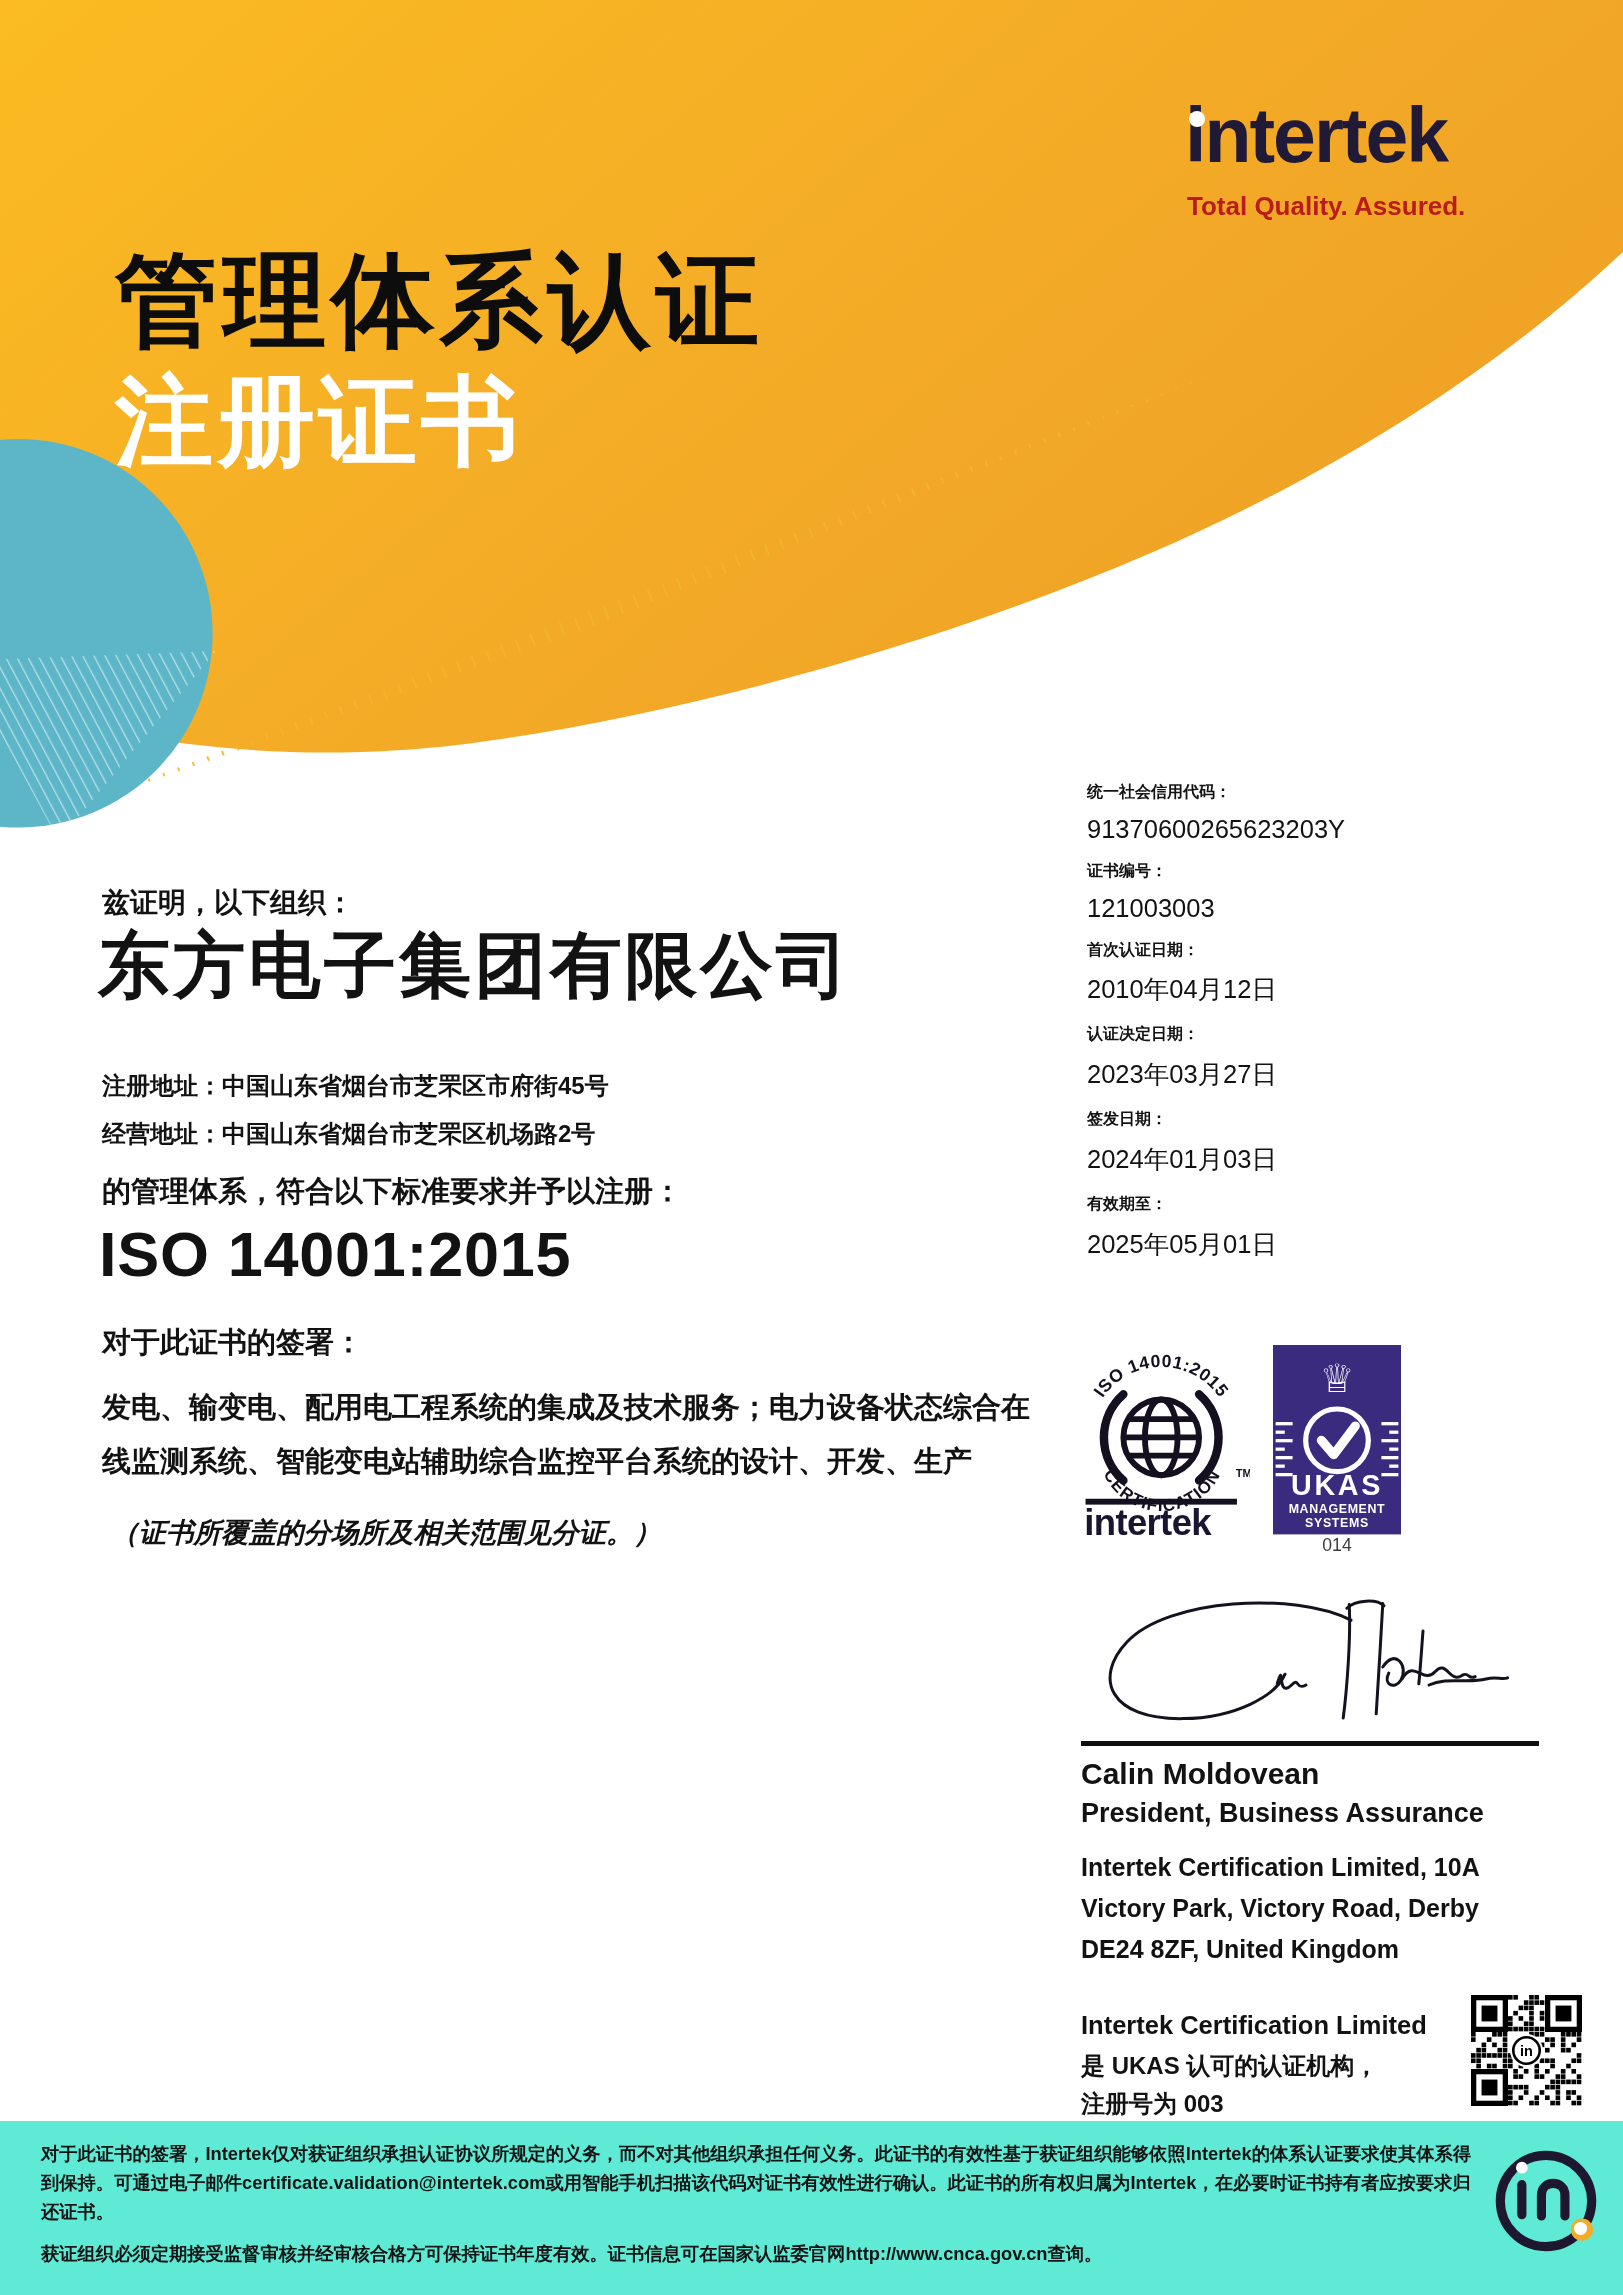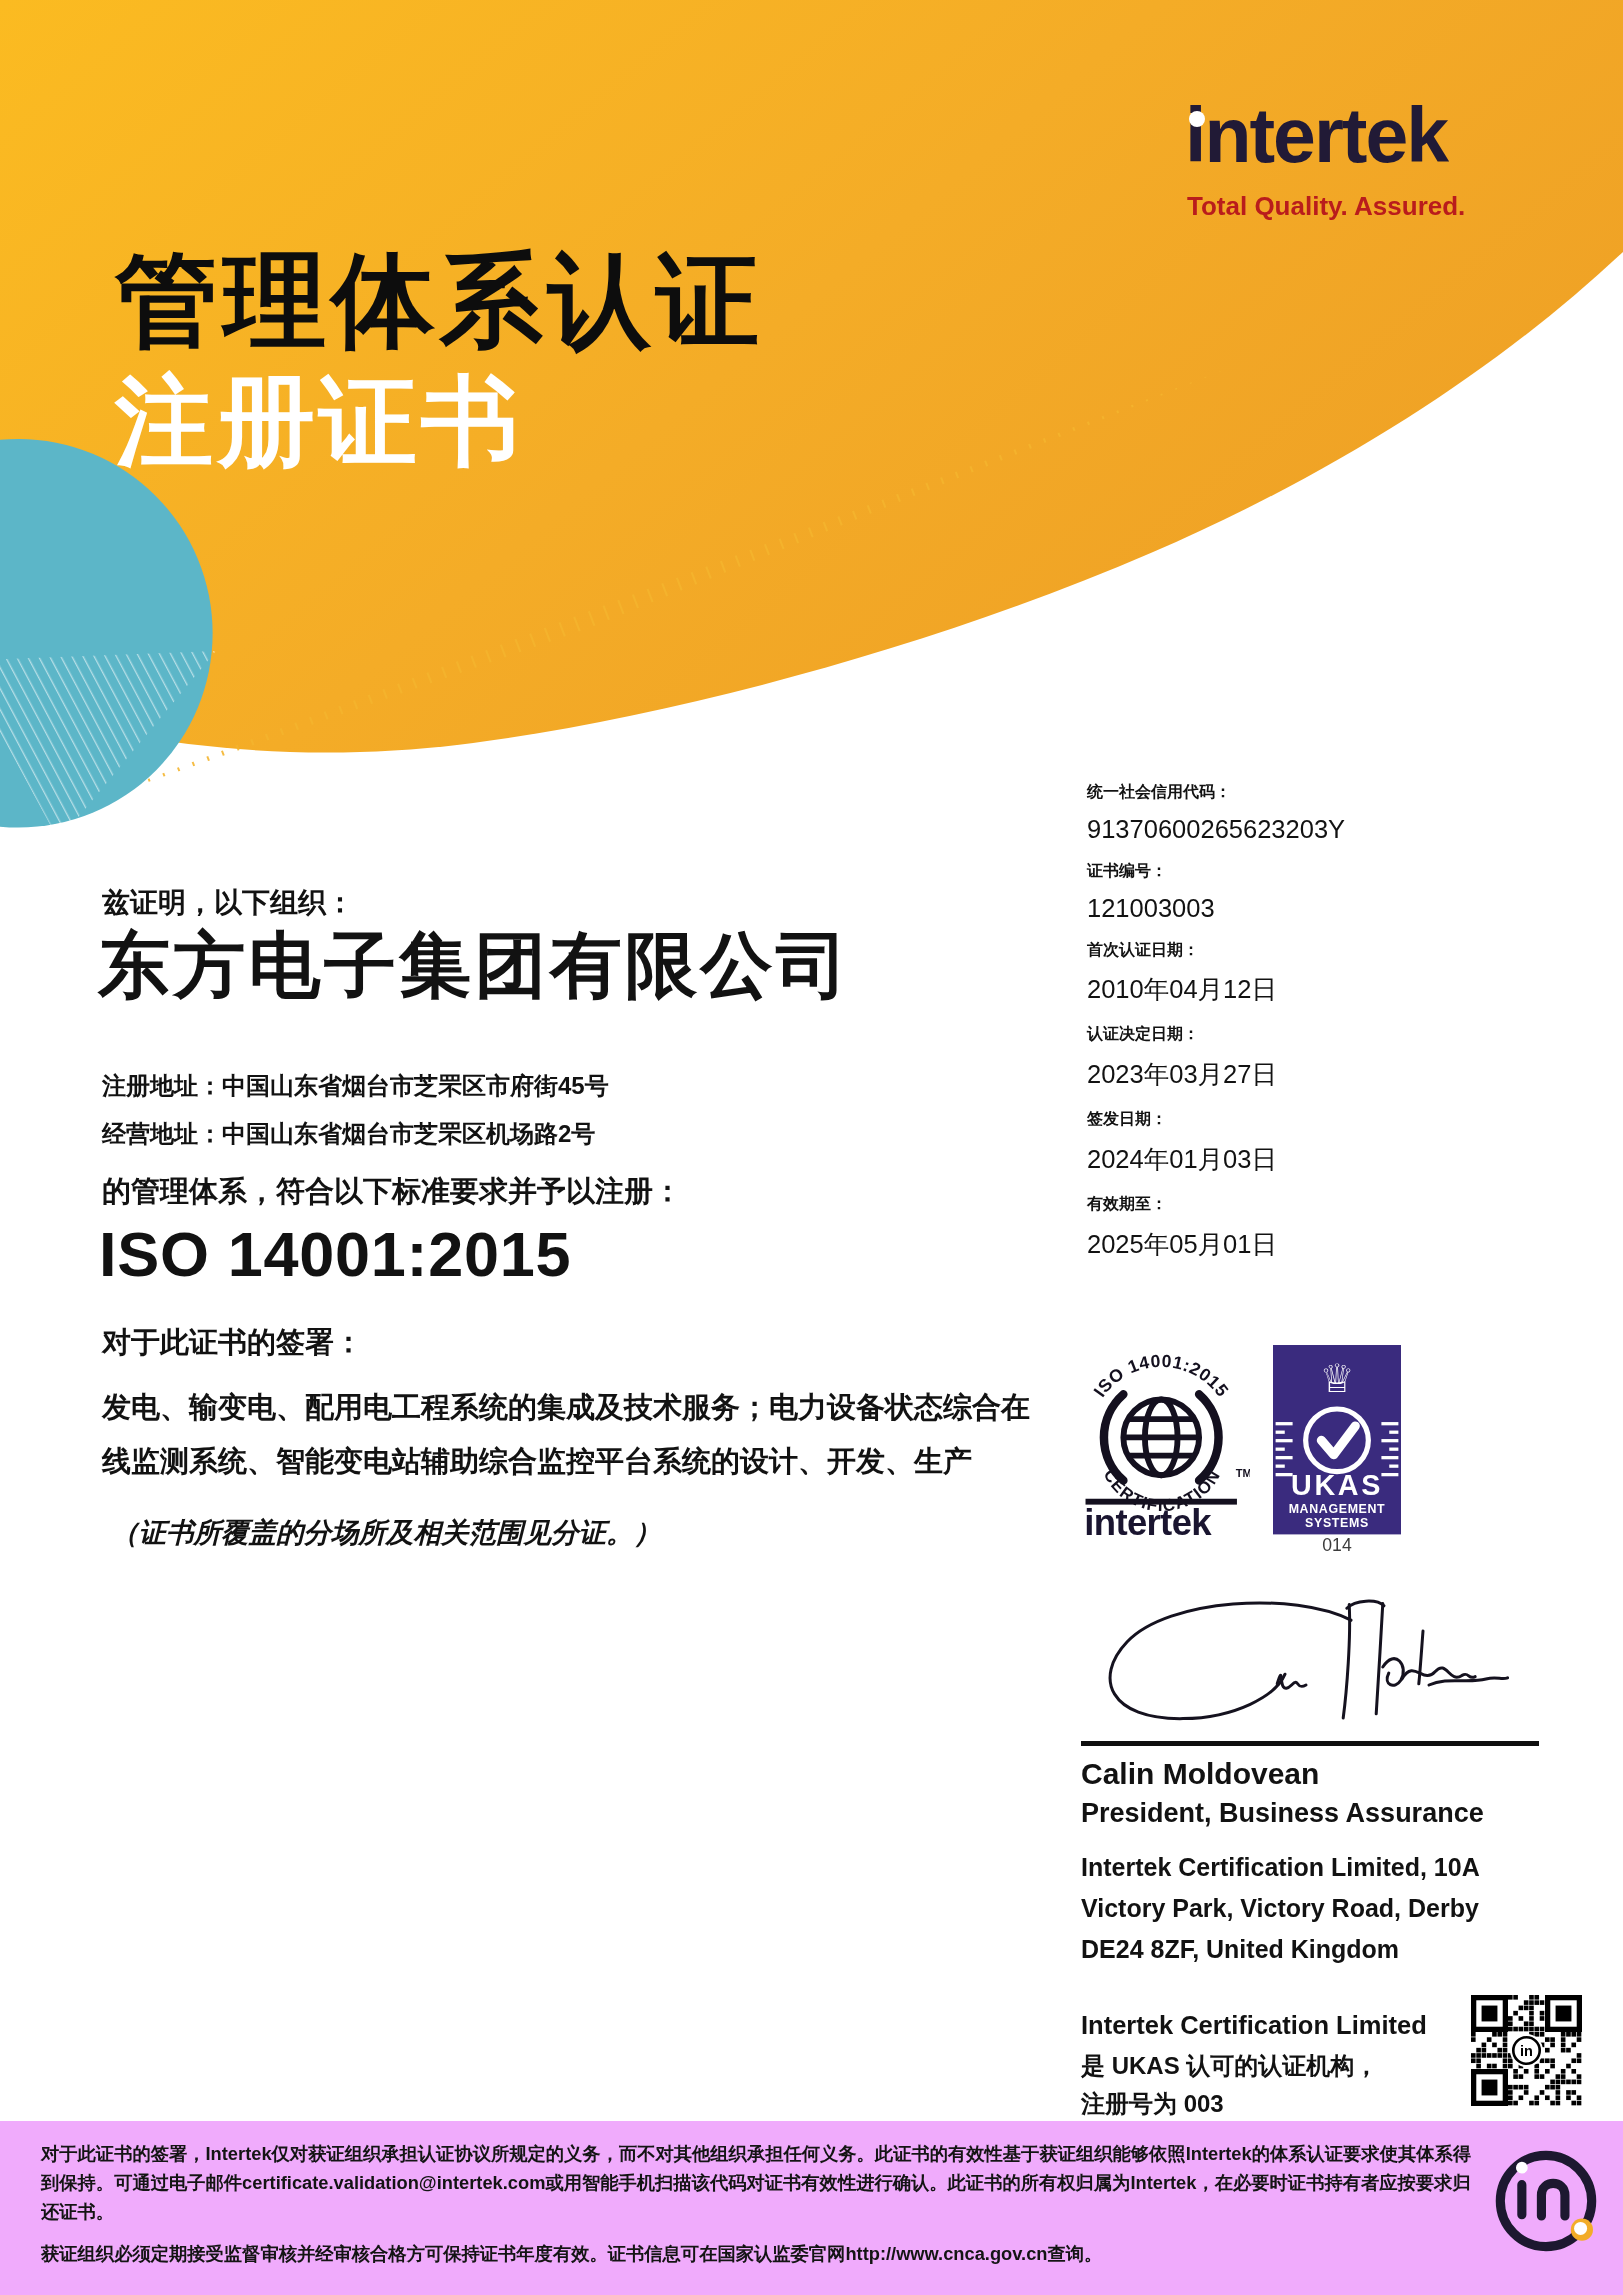--- a/index.html
+++ b/index.html
@@ -37,21 +37,21 @@
   #signature{left:1078px;top:1595px;}
   .sig-line{left:1081px;top:1741px;width:458px;height:4.6px;background:#0f0f0f;}
   .sig-name{left:1081px;top:1757px;font-size:30px;font-weight:800;}
   .sig-title{left:1081px;top:1798px;font-size:27px;font-weight:600;}
   .issuer-addr{left:1081px;top:1847px;width:458px;font-size:25px;font-weight:600;line-height:41px;}
   .accr1{left:1081px;top:2011px;font-size:25.5px;font-weight:700;}
   .accr2{left:1081px;top:2050px;font-size:24px;font-weight:600;}
   .accr3{left:1081px;top:2088px;font-size:24px;font-weight:600;}
   #qr{left:1471px;top:1995px;}
   
-  .footer{left:0;top:2121px;width:1623px;height:174px;background:#f0abfc;}
+  .footer{left:0;top:2121px;width:1623px;height:174px;background:#5eead4;}
   .footer-text{left:41px;top:2140px;width:1433px;font-size:18.3px;font-weight:700;line-height:29px;color:#141414;}
   .footer-text p{margin:0;}
   .footer-text p + p{margin-top:13px;}
   #footer-in-logo{left:1484px;top:2144px;}
 </style>
 </head>
 <body>
 
 <div class="page">
 

